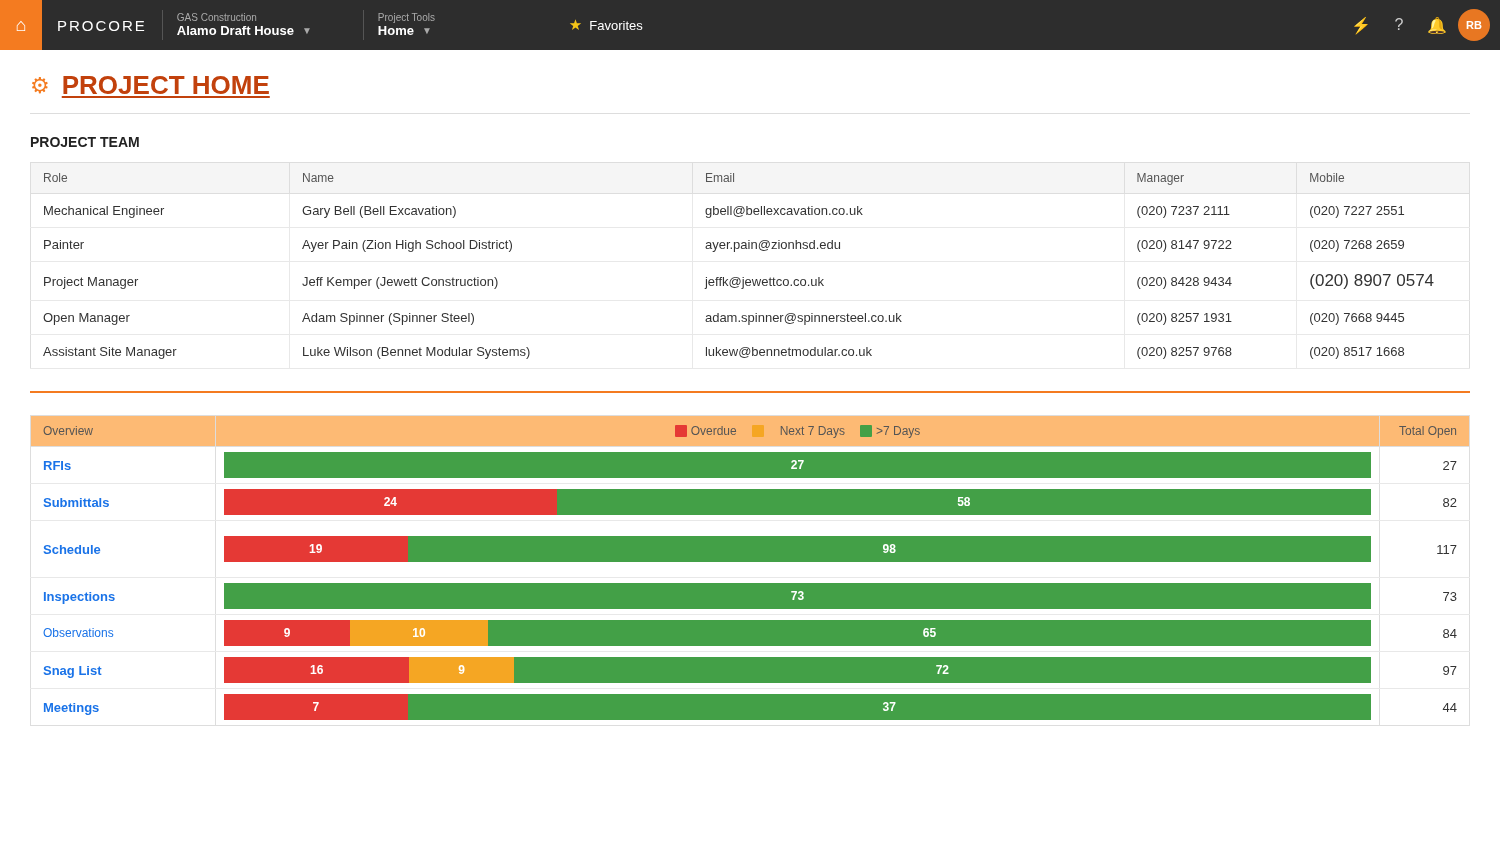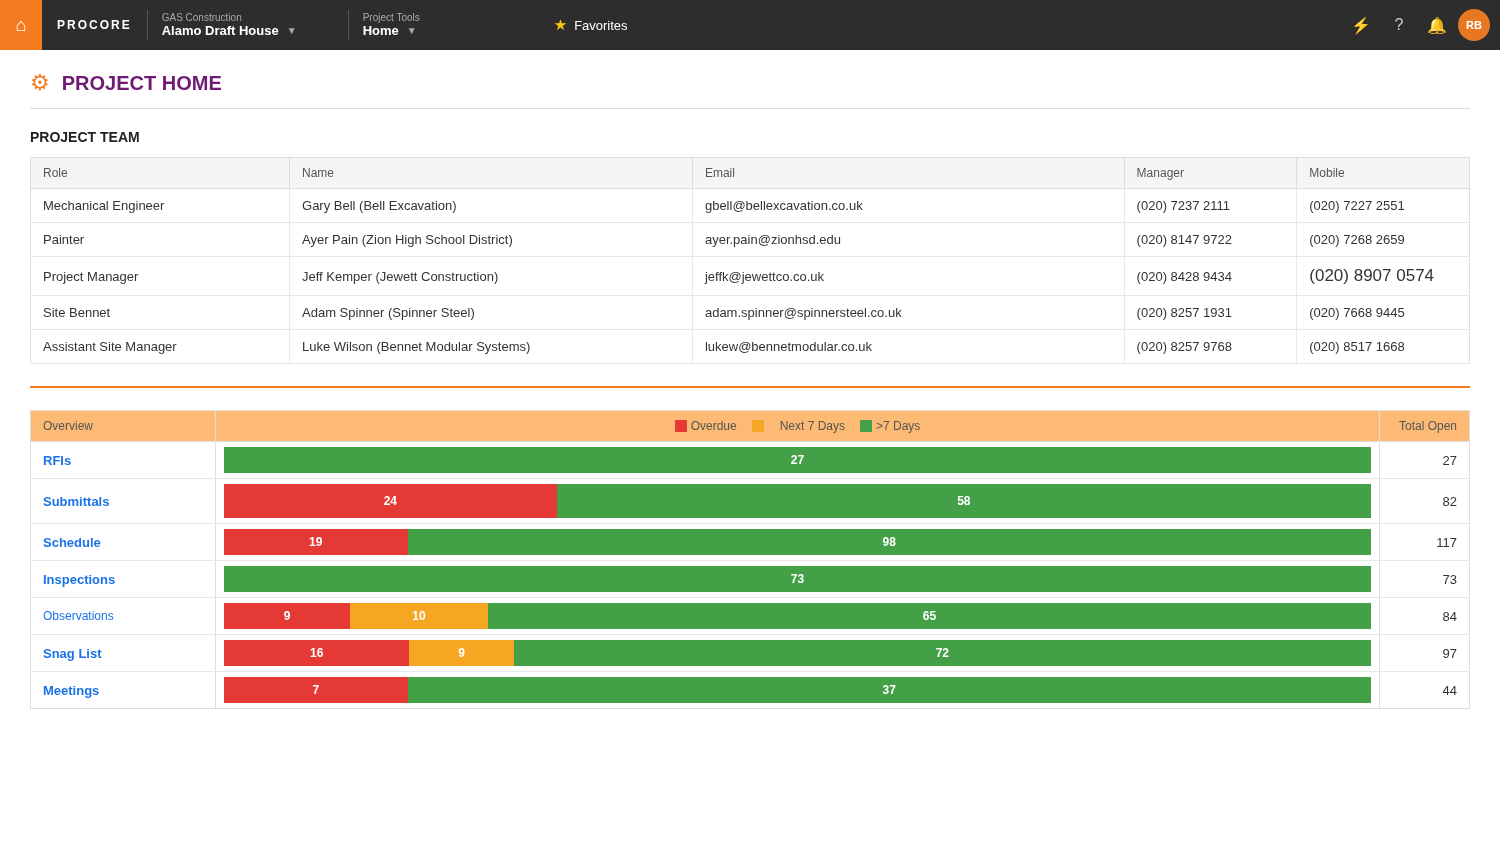--- a/index.html
+++ b/index.html
@@ -9,21 +9,21 @@
     .overview-section { margin-top: 10px; }
   </style>
 </head>
 <body>
 
 <nav style="display:flex;align-items:center;background:#2d2d2d;height:50px;padding:0;">
   <div style="background:#f47b20;width:42px;height:50px;display:flex;align-items:center;justify-content:center;cursor:pointer;flex-shrink:0;">
     <span style="color:#fff;font-size:18px;">⌂</span>
   </div>
   <div style="padding:0 15px;display:flex;align-items:center;flex-shrink:0;">
-    <span style="color:#fff;font-size:12px;font-weight:bold;letter-spacing:2px;">PROCORE</span>
+    <span style="color:#fff;font-size:15px;font-weight:normal;letter-spacing:2px;">PROCORE</span>
   </div>
   <div style="width:1px;height:30px;background:#555;"></div>
   <div style="display:flex;flex-direction:column;justify-content:center;padding:0 14px;cursor:pointer;height:50px;min-width:200px;">
     <span style="color:#aaa;font-size:10px;">GAS Construction</span>
     <div style="display:flex;align-items:center;gap:8px;">
       <span style="color:#fff;font-size:13px;font-weight:bold;">Alamo Draft House</span>
       <span style="color:#aaa;font-size:10px;">▼</span>
     </div>
   </div>
   <div style="width:1px;height:30px;background:#555;"></div>
@@ -43,21 +43,21 @@
     <div style="width:34px;height:34px;display:flex;align-items:center;justify-content:center;color:#ccc;cursor:pointer;font-size:16px;border-radius:3px;">?</div>
     <div style="width:34px;height:34px;display:flex;align-items:center;justify-content:center;color:#ccc;cursor:pointer;font-size:16px;border-radius:3px;">🔔</div>
     <div style="width:32px;height:32px;background:#e87722;border-radius:50%;display:flex;align-items:center;justify-content:center;color:#fff;font-size:11px;font-weight:bold;cursor:pointer;">RB</div>
   </div>
 </nav>
 
 <div style="padding:20px 30px;background:#fff;min-height:calc(100vh - 50px);">
 
   <div style="display:flex;align-items:center;gap:12px;margin-bottom:12px;">
     <span style="color:#f47b20;font-size:22px;">⚙</span>
-    <span style="font-size:20px;font-weight:bold;text-transform:uppercase;color:#701a75;">PROJECT HOME</span>
+    <span style="font-size:26px;font-weight:bold;text-transform:uppercase;color:#c2410c;text-decoration:underline;">PROJECT HOME</span>
   </div>
   <hr style="border:none;border-top:1px solid #ddd;margin-bottom:20px;">
 
   <div>
     <div style="font-size:14px;font-weight:bold;text-transform:uppercase;color:#222;margin-bottom:12px;">PROJECT TEAM</div>
     <table style="width:100%;border-collapse:collapse;border:1px solid #ddd;">
       <thead>
         <tr>
           <th style="background:#f5f5f5;padding:8px 12px;text-align:left;font-size:12px;font-weight:normal;color:#555;border-bottom:1px solid #ddd;border-right:1px solid #ddd;width:18%;">Role</th>
           <th style="background:#f5f5f5;padding:8px 12px;text-align:left;font-size:12px;font-weight:normal;color:#555;border-bottom:1px solid #ddd;border-right:1px solid #ddd;width:28%;">Name</th>
@@ -82,21 +82,21 @@
             <td style="padding: 9px 12px; border-bottom: 1px solid rgb(232, 232, 232); border-right: none; font-size: 13px;">(020) 7268 2659</td>
           </tr>
           <tr>
             <td style="padding: 9px 12px; border-bottom: 1px solid rgb(232, 232, 232); border-right: 1px solid rgb(232, 232, 232); font-size: 13px;">Project Manager</td>
             <td style="padding: 9px 12px; border-bottom: 1px solid rgb(232, 232, 232); border-right: 1px solid rgb(232, 232, 232); font-size: 13px;">Jeff Kemper (Jewett Construction)</td>
             <td style="padding: 9px 12px; border-bottom: 1px solid rgb(232, 232, 232); border-right: 1px solid rgb(232, 232, 232); font-size: 13px;">jeffk@jewettco.co.uk</td>
             <td style="padding: 9px 12px; border-bottom: 1px solid rgb(232, 232, 232); border-right: 1px solid rgb(232, 232, 232); font-size: 13px;">(020) 8428 9434</td>
             <td style="padding: 9px 12px; border-bottom: 1px solid rgb(232, 232, 232); border-right: none; font-size: 17px;">(020) 8907 0574</td>
           </tr>
           <tr>
-            <td style="padding: 9px 12px; border-bottom: 1px solid rgb(232, 232, 232); border-right: 1px solid rgb(232, 232, 232); font-size: 13px;">Site Bennet</td>
+            <td style="padding: 9px 12px; border-bottom: 1px solid rgb(232, 232, 232); border-right: 1px solid rgb(232, 232, 232); font-size: 13px;">Open Manager</td>
             <td style="padding: 9px 12px; border-bottom: 1px solid rgb(232, 232, 232); border-right: 1px solid rgb(232, 232, 232); font-size: 13px;">Adam Spinner (Spinner Steel)</td>
             <td style="padding: 9px 12px; border-bottom: 1px solid rgb(232, 232, 232); border-right: 1px solid rgb(232, 232, 232); font-size: 13px;">adam.spinner@spinnersteel.co.uk</td>
             <td style="padding: 9px 12px; border-bottom: 1px solid rgb(232, 232, 232); border-right: 1px solid rgb(232, 232, 232); font-size: 13px;">(020) 8257 1931</td>
             <td style="padding: 9px 12px; border-bottom: 1px solid rgb(232, 232, 232); border-right: none; font-size: 13px;">(020) 7668 9445</td>
           </tr>
           <tr>
             <td style="padding: 9px 12px; border-bottom: 1px solid rgb(232, 232, 232); border-right: 1px solid rgb(232, 232, 232); font-size: 13px;">Assistant Site Manager</td>
             <td style="padding: 9px 12px; border-bottom: 1px solid rgb(232, 232, 232); border-right: 1px solid rgb(232, 232, 232); font-size: 13px;">Luke Wilson (Bennet Modular Systems)</td>
             <td style="padding: 9px 12px; border-bottom: 1px solid rgb(232, 232, 232); border-right: 1px solid rgb(232, 232, 232); font-size: 13px;">lukew@bennetmodular.co.uk</td>
             <td style="padding: 9px 12px; border-bottom: 1px solid rgb(232, 232, 232); border-right: 1px solid rgb(232, 232, 232); font-size: 13px;">(020) 8257 9768</td>
@@ -138,30 +138,30 @@
             <td style="padding: 5px 8px; border-bottom: 1px solid rgb(232, 232, 232); border-right: 1px solid rgb(221, 221, 221); vertical-align: middle;">
               <div style="display: flex; height: 26px; width: 100%;">
                 <div style="background: rgb(67, 160, 71); flex: 100 1 0%; display: flex; align-items: center; justify-content: center; color: rgb(255, 255, 255); font-size: 12px; font-weight: bold;">27</div>
               </div>
             </td>
             <td style="padding: 5px 12px; border-bottom: 1px solid rgb(232, 232, 232); text-align: right; font-size: 13px; vertical-align: middle; width: 90px;">27</td>
           </tr>
           <tr>
             <td style="padding: 5px 12px; border-bottom: 1px solid rgb(232, 232, 232); border-right: 1px solid rgb(221, 221, 221); font-size: 13px; font-weight: bold; color: rgb(26, 115, 232); cursor: pointer; vertical-align: middle; width: 185px;">Submittals</td>
             <td style="padding: 5px 8px; border-bottom: 1px solid rgb(232, 232, 232); border-right: 1px solid rgb(221, 221, 221); vertical-align: middle;">
-              <div style="display: flex; height: 34px; width: 100%;">
+              <div style="display: flex; height: 26px; width: 100%;">
                 <div style="background: rgb(229, 57, 53); flex: 29 1 0%; display: flex; align-items: center; justify-content: center; color: rgb(255, 255, 255); font-size: 12px; font-weight: bold;">24</div>
                 <div style="background: rgb(67, 160, 71); flex: 71 1 0%; display: flex; align-items: center; justify-content: center; color: rgb(255, 255, 255); font-size: 12px; font-weight: bold;">58</div>
               </div>
             </td>
             <td style="padding: 5px 12px; border-bottom: 1px solid rgb(232, 232, 232); text-align: right; font-size: 13px; vertical-align: middle; width: 90px;">82</td>
           </tr>
           <tr>
             <td style="padding: 5px 12px; border-bottom: 1px solid rgb(232, 232, 232); border-right: 1px solid rgb(221, 221, 221); font-size: 13px; font-weight: bold; color: rgb(26, 115, 232); cursor: pointer; vertical-align: middle; width: 185px;">Schedule</td>
-            <td style="padding: 5px 8px; border-bottom: 1px solid rgb(232, 232, 232); border-right: 1px solid rgb(221, 221, 221); vertical-align: middle;">
+            <td style="padding: 15px 8px; border-bottom: 1px solid rgb(232, 232, 232); border-right: 1px solid rgb(221, 221, 221); vertical-align: middle;">
               <div style="display: flex; height: 26px; width: 100%;">
                 <div style="background: rgb(229, 57, 53); flex: 16 1 0%; display: flex; align-items: center; justify-content: center; color: rgb(255, 255, 255); font-size: 12px; font-weight: bold;">19</div>
                 <div style="background: rgb(67, 160, 71); flex: 84 1 0%; display: flex; align-items: center; justify-content: center; color: rgb(255, 255, 255); font-size: 12px; font-weight: bold;">98</div>
               </div>
             </td>
             <td style="padding: 5px 12px; border-bottom: 1px solid rgb(232, 232, 232); text-align: right; font-size: 13px; vertical-align: middle; width: 90px;">117</td>
           </tr>
           <tr>
             <td style="padding: 5px 12px; border-bottom: 1px solid rgb(232, 232, 232); border-right: 1px solid rgb(221, 221, 221); font-size: 13px; font-weight: bold; color: rgb(26, 115, 232); cursor: pointer; vertical-align: middle; width: 185px;">Inspections</td>
             <td style="padding: 5px 8px; border-bottom: 1px solid rgb(232, 232, 232); border-right: 1px solid rgb(221, 221, 221); vertical-align: middle;">

